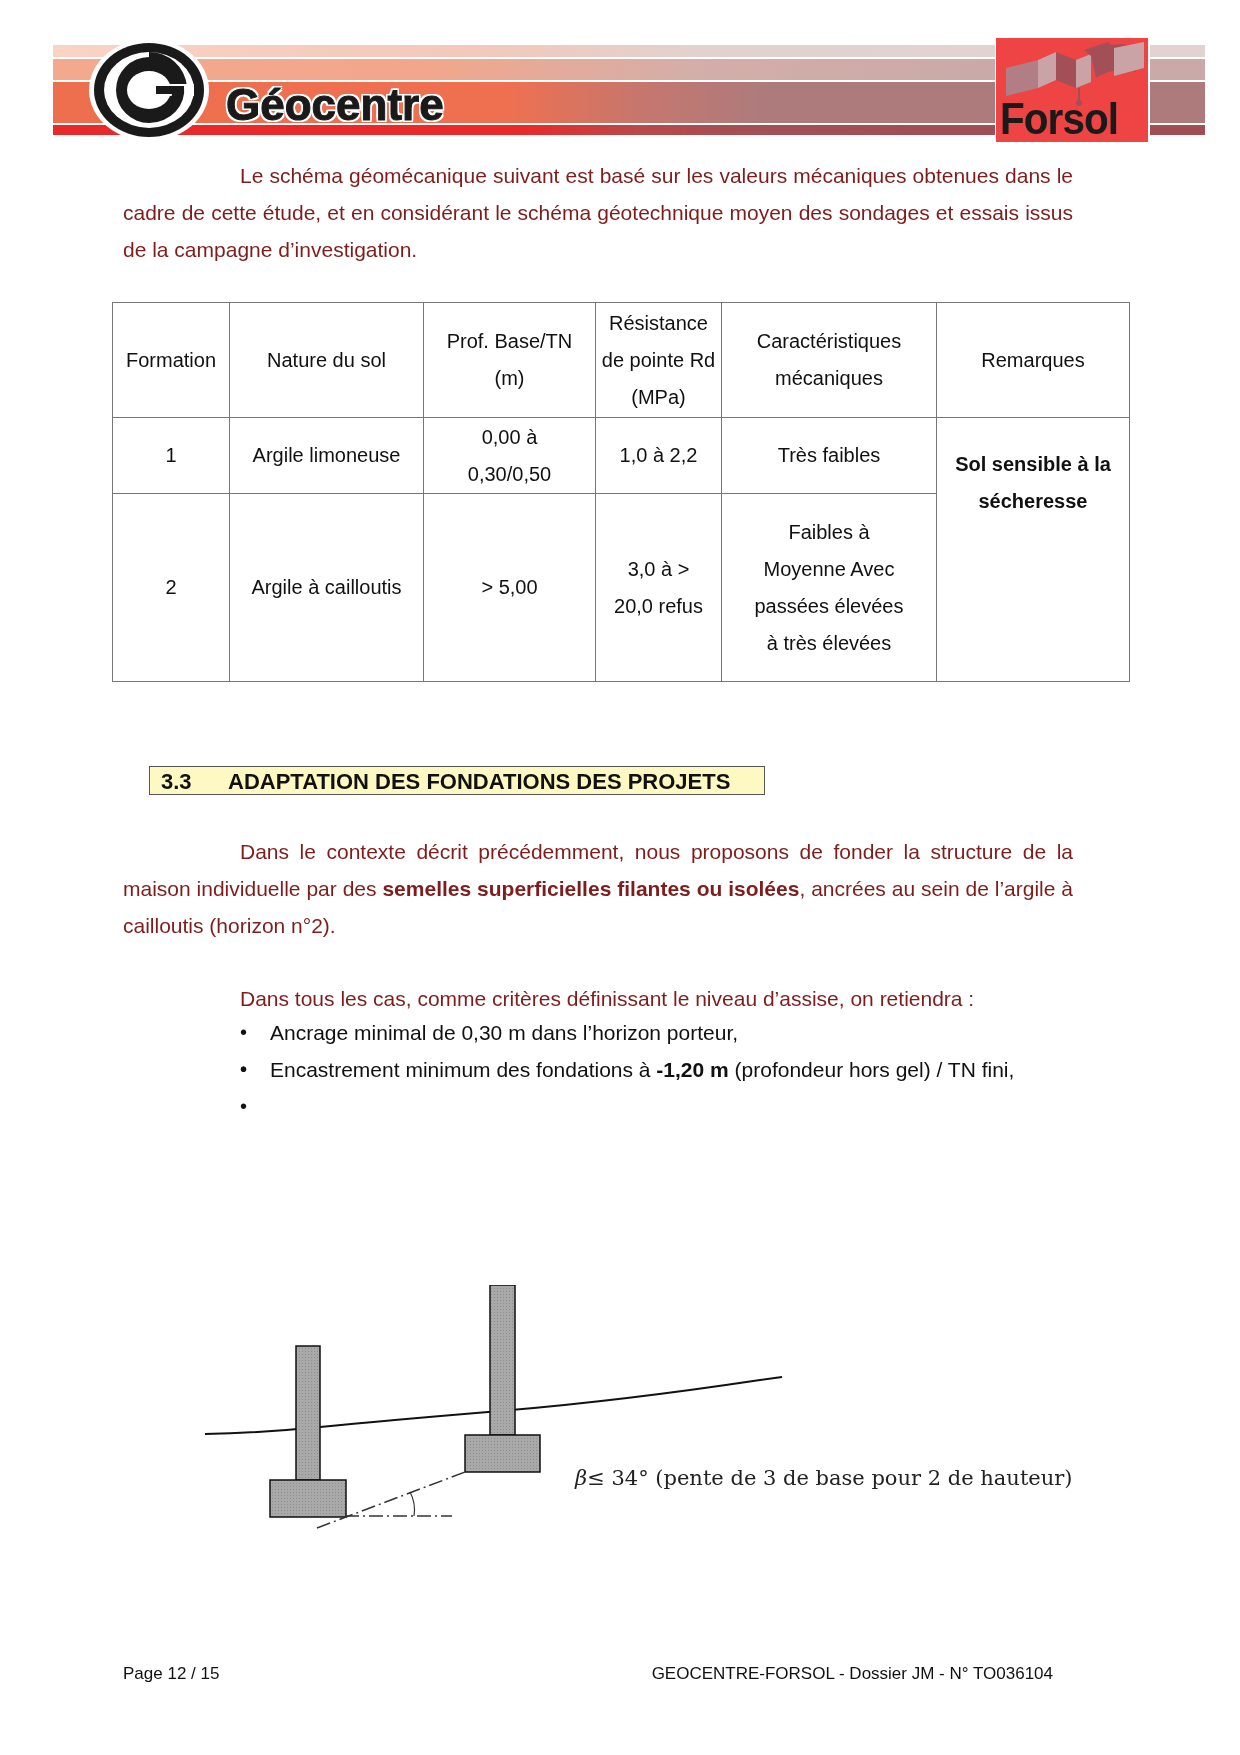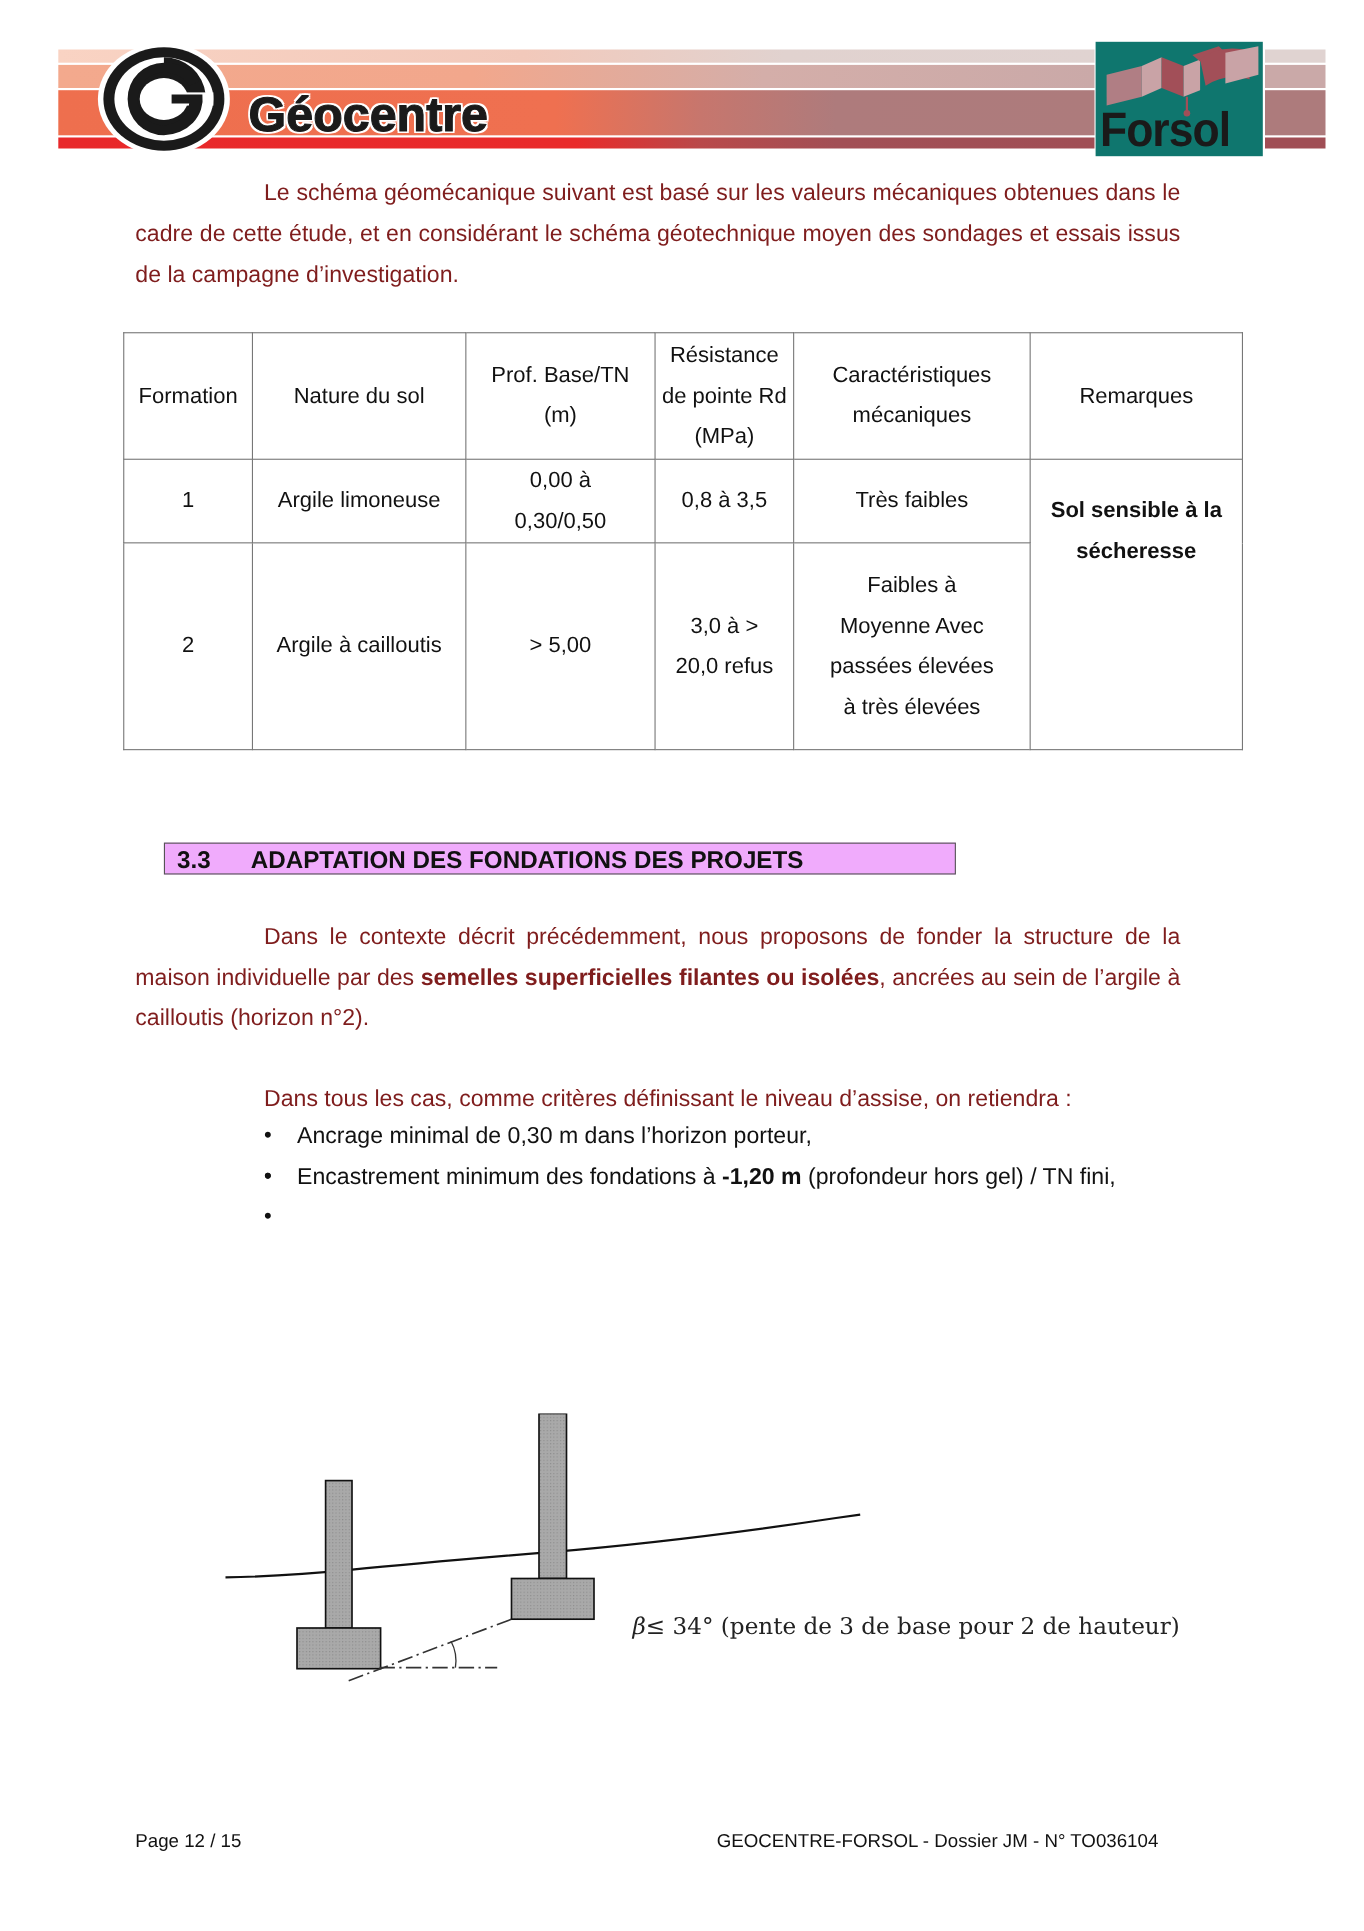--- a/index.html
+++ b/index.html
@@ -16,41 +16,41 @@
   .rs { position: absolute; left: 1150px; width: 55px; }
   .rs1 { top: 45px; height: 12px; background: #e0d3d1; }
   .rs2 { top: 59px; height: 21px; background: #caa9a8; }
   .rs3 { top: 82px; height: 41px; background: #ad7b7c; }
   .rs4 { top: 125px; height: 10px; background: #a04e55; }
 
   .g-logo { position: absolute; left: 88px; top: 38px; width: 122px; height: 104px; }
   .geo-word { position: absolute; left: 226px; top: 80px; font-size: 44px; font-weight: bold;
               color: #1a1a1a; letter-spacing: 0px; -webkit-text-stroke: 1px #1a1a1a;
               text-shadow: 2px 0 #fff, -2px 0 #fff, 0 2px #fff, 0 -2px #fff, 2px 2px #fff, -2px -2px #fff, 2px -2px #fff, -2px 2px #fff; }
-  .forsol-box { position: absolute; left: 996px; top: 38px; width: 152px; height: 104px; background: #0f766e; }
+  .forsol-box { position: absolute; left: 996px; top: 38px; width: 152px; height: 104px; background: #ef4444; }
   .forsol-mark { position: absolute; left: 0px; top: 0px; width: 150px; height: 70px; }
   .forsol-word { position: absolute; left: 4px; top: 56px; font-size: 44px; font-weight: bold; color: #1a1a1a;
                  letter-spacing: -1px; transform: scaleX(0.92); transform-origin: left; }
 
   
   .para { position: absolute; left: 123px; width: 950px; font-size: 21px; line-height: 37px;
           text-align: justify; color: #7f1d1d; }
   .indent { text-indent: 117px; }
   .para b { font-weight: bold; }
 
   
   table.geo { position: absolute; left: 112px; top: 302px; border-collapse: collapse;
               font-size: 20px; color: #111; }
   table.geo td { border: 1.5px solid #777; text-align: center; vertical-align: middle;
                  line-height: 37px; padding: 0 4px; }
   .bold { font-weight: bold; }
 
   
-  .section-head { position: absolute; left: 149px; top: 766px; width: 720px; height: 29px;
-                  border: 1.5px solid #555; background: #f0abfc; font-weight: bold; font-size: 22px;
+  .section-head { position: absolute; left: 149px; top: 766px; width: 616px; height: 29px;
+                  border: 1.5px solid #555; background: #fef9c3; font-weight: bold; font-size: 22px;
                   line-height: 29px; box-sizing: border-box; }
   .section-num { position: absolute; left: 11px; top: 0; }
   .section-title { position: absolute; left: 78px; top: 0; white-space: nowrap; }
 
   
   .bullets { position: absolute; left: 240px; top: 1014px; width: 833px; margin: 0; padding: 0; list-style: none;
              font-size: 21px; line-height: 37px; text-align: justify; }
   .bullets li { position: relative; padding-left: 30px; }
   .bullet-dot { position: absolute; left: 0; top: 0; font-size: 20px; }
 
@@ -114,21 +114,21 @@
     <td style="width:185px;">Nature du sol</td>
     <td style="width:147px; padding:0 12px;">Prof. Base/TN (m)</td>
     <td style="width:117px; padding:0 4px;">Résistance de pointe Rd (MPa)</td>
     <td style="width:184px; padding:0 15px;">Caractéristiques mécaniques</td>
     <td style="width:184px;">Remarques</td>
   </tr>
   <tr style="height:76px;">
     <td>1</td>
     <td>Argile limoneuse</td>
     <td style="padding:0 36px;">0,00 à 0,30/0,50</td>
-    <td>0,8 à 3,5</td>
+    <td>1,0 à 2,2</td>
     <td>Très faibles</td>
     <td rowspan="2" class="bold" style="vertical-align:top; padding:28px 12px 0 12px;margin-left:12px;">Sol sensible à la sécheresse</td>
   </tr>
   <tr style="height:188px;">
     <td>2</td>
     <td>Argile à cailloutis</td>
     <td>&gt; 5,00</td>
     <td style="padding:0 14px;">3,0 à &gt; 20,0 refus</td>
     <td style="padding:0 26px;">Faibles à Moyenne Avec passées élevées à très élevées</td>
   </tr>

